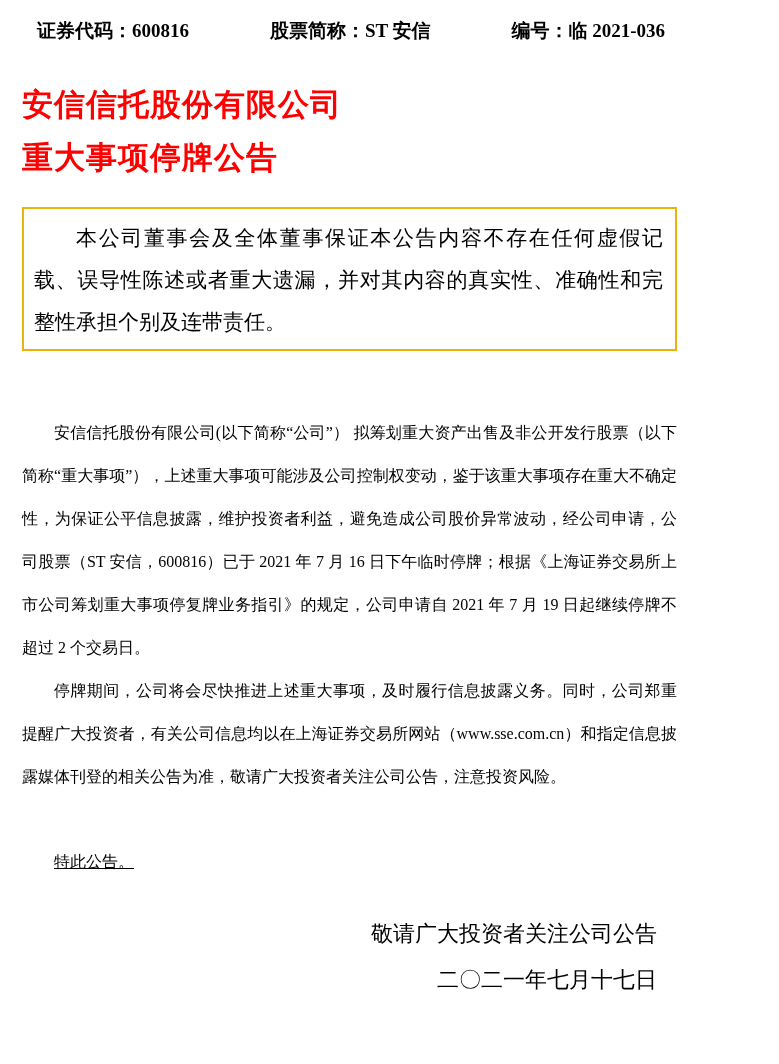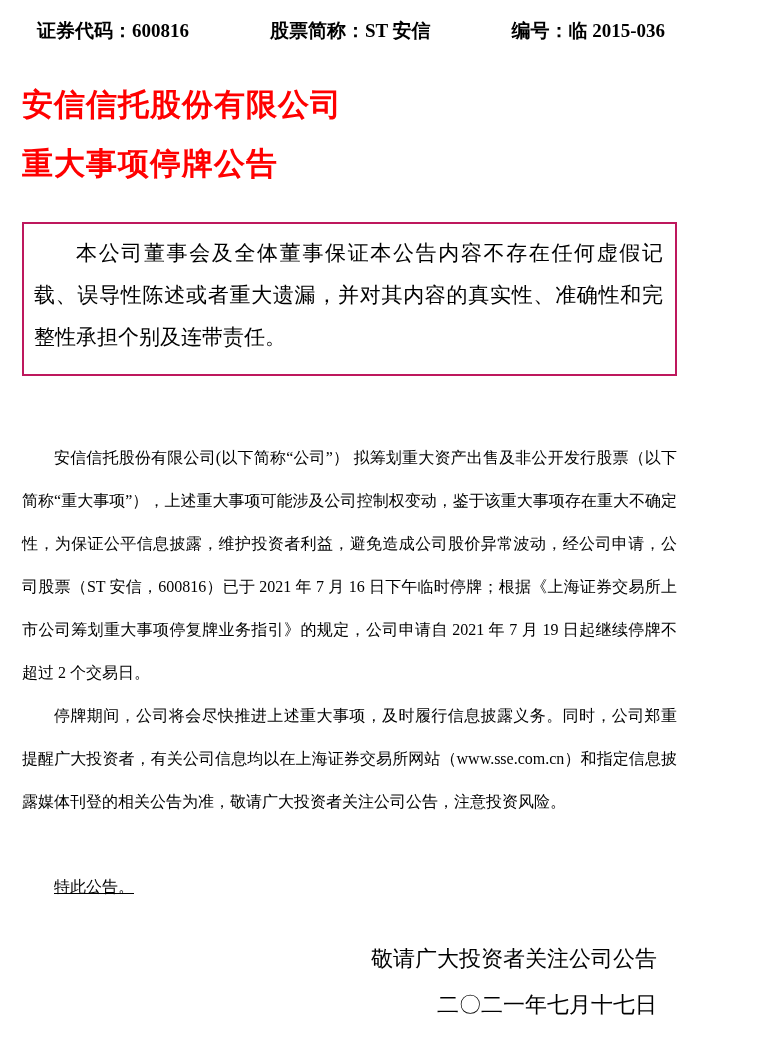--- a/index.html
+++ b/index.html
@@ -37,28 +37,28 @@
     margin-top: 44px;
     font-family: "Liberation Sans", "DejaVu Sans", sans-serif;
     font-weight: bold;
   }
   .title-line {
     font-size: 31px;
     line-height: 34px;
     letter-spacing: 1px;
   }
   .title-line.second {
-    margin-top: 25px;
+    margin-top: 19px;
   }
 
   
   .disclaimer-box {
-    margin-top: 41px;
-    border: 2px solid #be185d;
-    padding: 8px 12px 16px 10px;
+    margin-top: 32px;
+    border: 2px solid #eab308;
+    padding: 8px 12px 6px 10px;
   }
   .disclaimer-text {
     margin: 0;
     font-size: 21px;
     line-height: 42px;
     text-indent: 2em;
     text-align: justify;
   }
 
   
@@ -90,21 +90,21 @@
   }
 </style>
 </head>
 <body>
 
 <div class="page">
 
   <div class="doc-header">
     <div><span>证券代码：</span><span>600816</span></div>
     <div><span>股票简称：</span><span>ST 安信</span></div>
-    <div><span>编号：</span><span>临 2015-036</span></div>
+    <div><span>编号：</span><span>临 2021-036</span></div>
   </div>
 
   <div class="title-block" style="color:#ff0000;">
     <div class="title-line">安信信托股份有限公司</div>
     <div class="title-line second">重大事项停牌公告</div>
   </div>
 
   <div class="disclaimer-box">
     <p class="disclaimer-text">本公司董事会及全体董事保证本公告内容不存在任何虚假记载、误导性陈述或者重大遗漏，并对其内容的真实性、准确性和完整性承担个别及连带责任。</p>
   </div>

